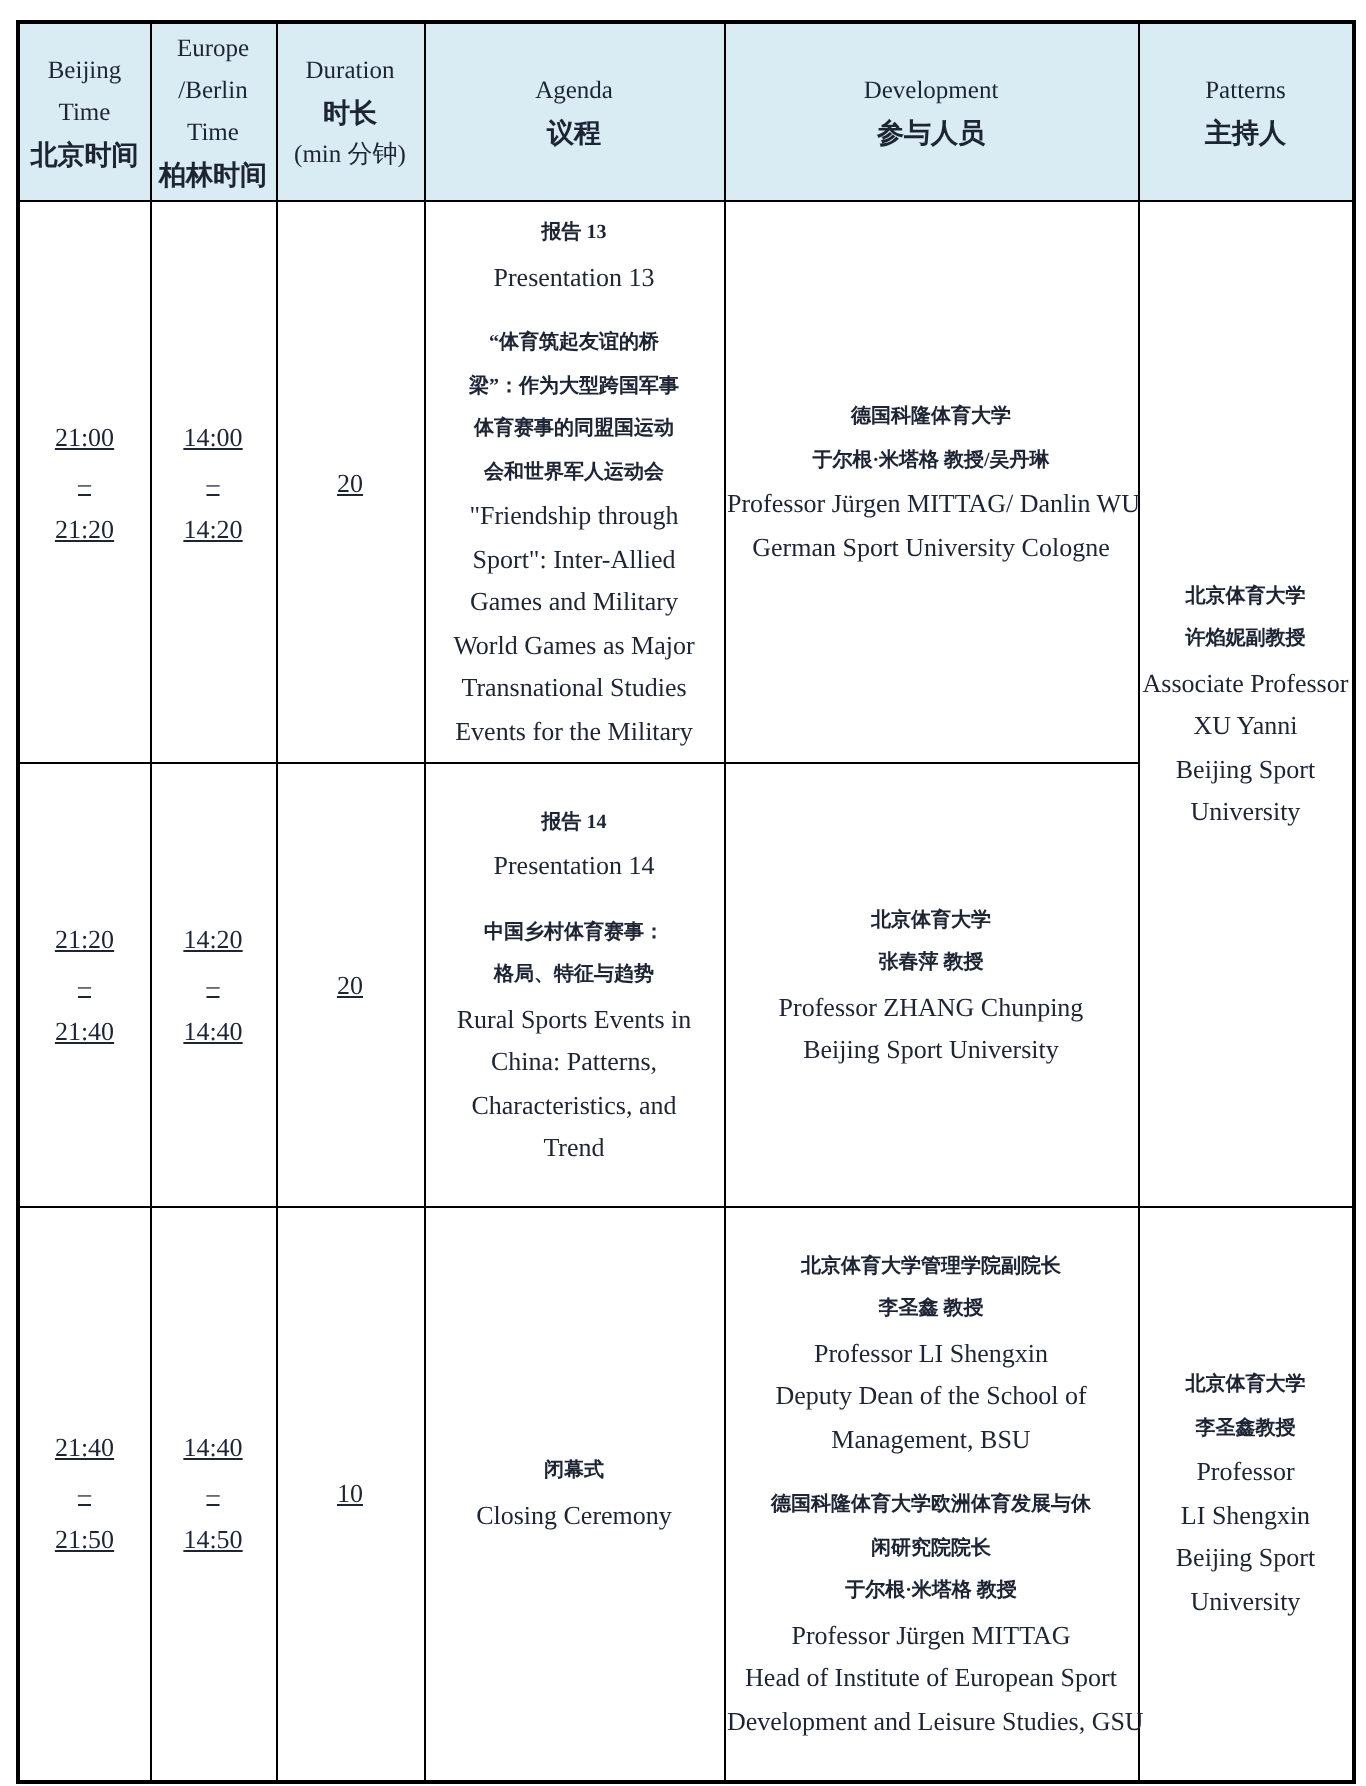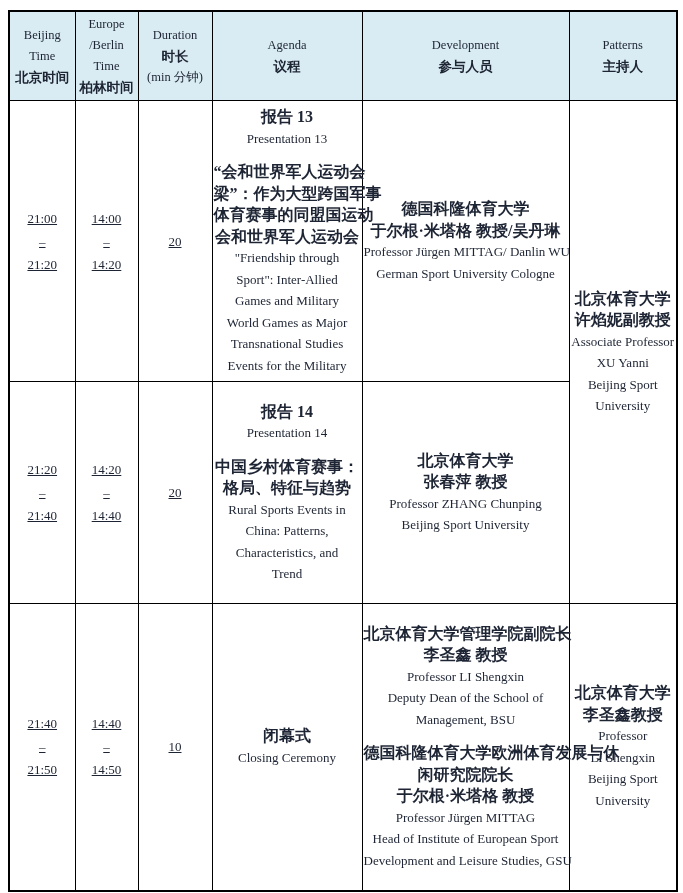--- a/index.html
+++ b/index.html
@@ -37,21 +37,21 @@
   tr.row-2 { height: 222px; }
   tr.row-3 { height: 287px; }
   thead th { background: var(--header-bg); }
   .lines { width: 100%; }
   .line {
     line-height: 21.5px;
     font-size: 13px;
     white-space: nowrap;
   }
   thead .line { line-height: 21px; font-size: 12.5px; }
-  .line.b { font-weight: bold; font-size: 16px; }
+  .line.b { font-weight: bold; font-size: 10px; }
   thead .line.b { font-size: 13.5px; }
   .line.gap { height: 12px; line-height: 12px; overflow: hidden; }
   .c-time .line, .c-dur .line { line-height: 23px; text-decoration: underline; }
 </style>
 </head>
 <body>
 
 <table class="schedule">
   <colgroup>
     <col style="width:66px">
@@ -122,21 +122,21 @@
           </div>
         </td>
       <td class="c-dur">
           <div class="line">20</div>
         </td>
       <td>
           <div class="lines">
             <div class="line b">报告 13</div>
             <div class="line">Presentation 13</div>
             <div class="line gap">&nbsp;</div>
-            <div class="line b">“会和世界军人运动会</div>
+            <div class="line b">“体育筑起友谊的桥</div>
             <div class="line b">梁”：作为大型跨国军事</div>
             <div class="line b">体育赛事的同盟国运动</div>
             <div class="line b">会和世界军人运动会</div>
             <div class="line">"Friendship through</div>
             <div class="line">Sport": Inter-Allied</div>
             <div class="line">Games and Military</div>
             <div class="line">World Games as Major</div>
             <div class="line">Transnational Studies</div>
             <div class="line">Events for the Military</div>
           </div>

